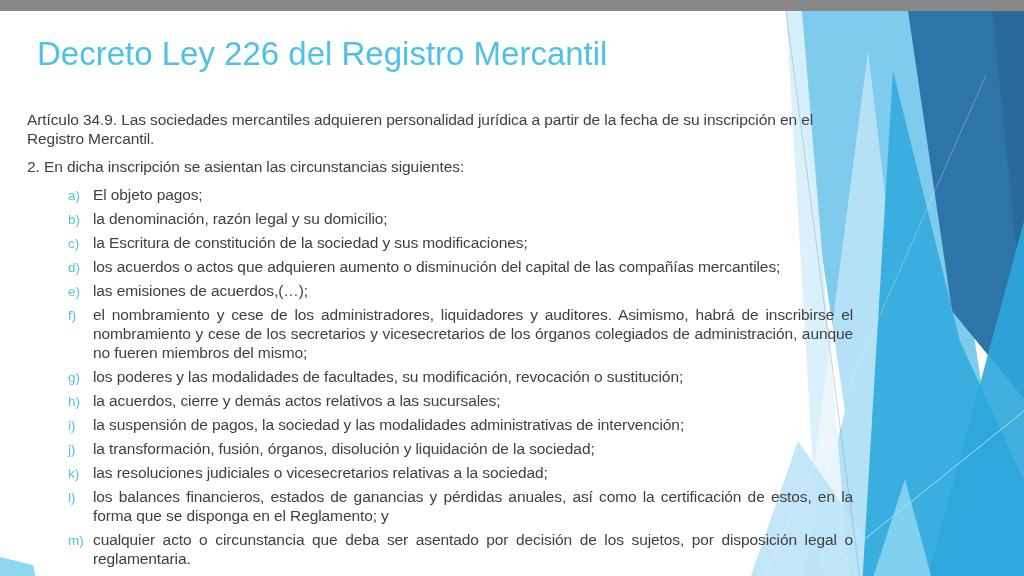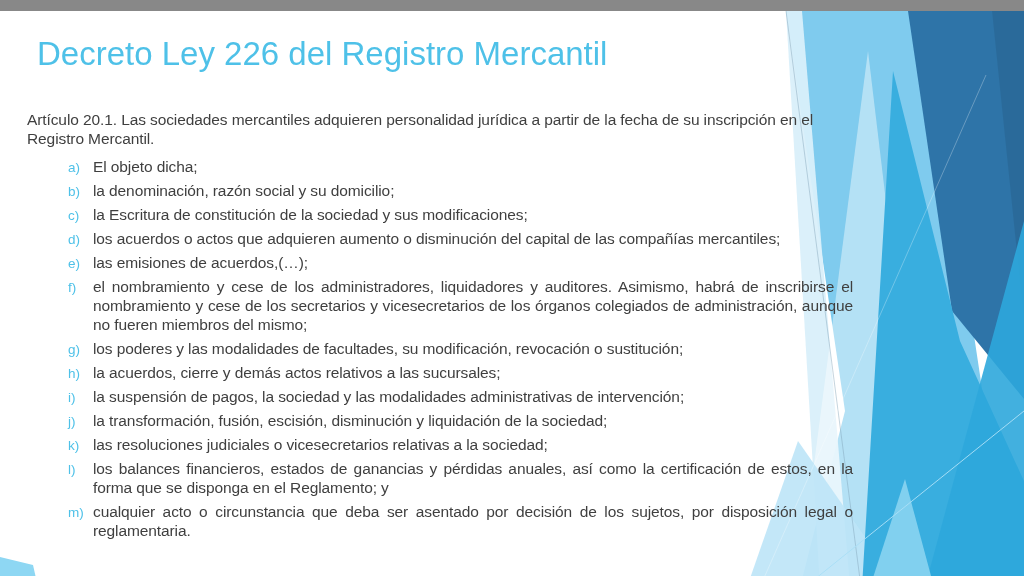--- a/index.html
+++ b/index.html
@@ -58,31 +58,32 @@
     <line x1="786" y1="0" x2="861" y2="576" stroke="#7d9fb5" stroke-width="0.8" opacity="0.55"></line>
     <line x1="805" y1="576" x2="1024" y2="400" stroke="#aadff6" stroke-width="1" opacity="0.95"></line>
     <line x1="760" y1="576" x2="986" y2="64" stroke="#ffffff" stroke-width="0.8" opacity="0.35"></line>
 
     <polygon points="0,546 33,554 38,576 0,576" fill="#8ed7f3"></polygon>
   </svg>
 
   <div class="content">
     <h1 class="slide-title">Decreto Ley 226 del Registro Mercantil</h1>
 
-    <p class="body-text para para-1">Artículo 20.1.  Las sociedades mercantiles adquieren personalidad jurídica a partir de la fecha de su inscripción en el Registro Mercantil.</p>
+    <p class="body-text para para-1">Artículo 34.9.  Las sociedades mercantiles adquieren personalidad jurídica a partir de la fecha de su inscripción en el Registro Mercantil.</p>
 
+    <p class="body-text para para-2">2.  En dicha inscripción se asientan las circunstancias siguientes:</p>
 
     <ol class="items body-text">
       <li>
         <span class="item-letter">a)</span>
-        <span class="item-text">El objeto dicha;</span>
+        <span class="item-text">El objeto pagos;</span>
       </li>
       <li>
         <span class="item-letter">b)</span>
-        <span class="item-text">la denominación, razón social y su domicilio;</span>
+        <span class="item-text">la denominación, razón legal y su domicilio;</span>
       </li>
       <li>
         <span class="item-letter">c)</span>
         <span class="item-text">la Escritura de constitución de la sociedad y sus modificaciones;</span>
       </li>
       <li>
         <span class="item-letter">d)</span>
         <span class="item-text">los acuerdos o actos que adquieren aumento o disminución del capital de las compañías mercantiles;</span>
       </li>
       <li>
@@ -100,21 +101,21 @@
       <li>
         <span class="item-letter">h)</span>
         <span class="item-text">la acuerdos, cierre y demás actos relativos a las sucursales;</span>
       </li>
       <li>
         <span class="item-letter">i)</span>
         <span class="item-text">la suspensión de pagos, la sociedad y las modalidades administrativas de intervención;</span>
       </li>
       <li>
         <span class="item-letter">j)</span>
-        <span class="item-text">la transformación, fusión, escisión, disminución y liquidación de la sociedad;</span>
+        <span class="item-text">la transformación, fusión, órganos, disolución y liquidación de la sociedad;</span>
       </li>
       <li>
         <span class="item-letter">k)</span>
         <span class="item-text">las resoluciones judiciales o vicesecretarios relativas a la sociedad;</span>
       </li>
       <li>
         <span class="item-letter">l)</span>
         <span class="item-text">los balances financieros, estados de ganancias y pérdidas anuales, así como la certificación de estos, en la forma que se disponga en el Reglamento; y</span>
       </li>
       <li>

